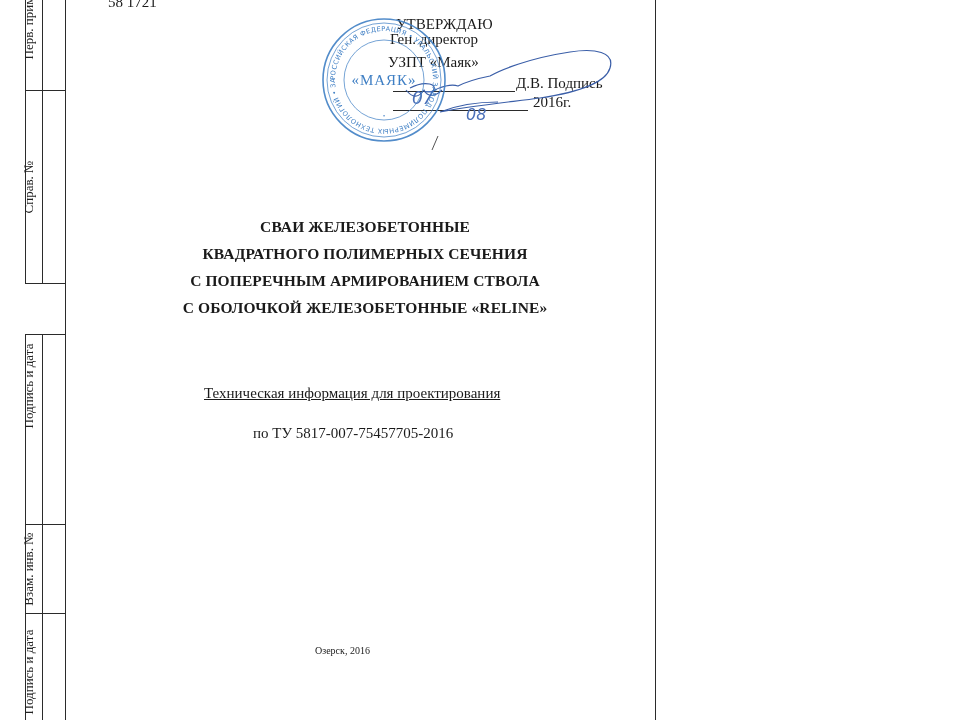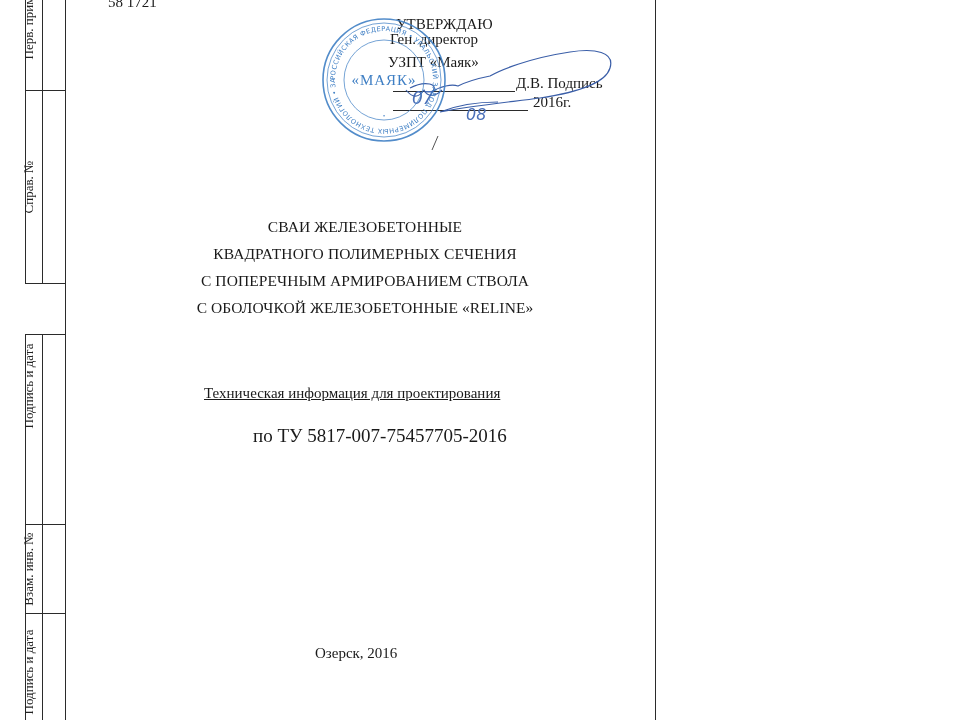--- a/index.html
+++ b/index.html
@@ -9,21 +9,21 @@
     }
     .abs { position: absolute; }
     .vline { position: absolute; width: 0; border-left: 1.6px solid #2b2b2b; }
     .hline { position: absolute; height: 0; border-top: 1.6px solid #2b2b2b; }
     .rot {
       position: absolute; transform: rotate(-90deg); transform-origin: center center;
       white-space: nowrap; font-size: 13px; color: #222; text-align: center;
     }
     .doc-code { left: 108px; top: -6px; font-size: 15px; }
     .approve { position: absolute; font-size: 15px; line-height: 19px; color: #1a1a1a; }
-    .title-line { position: absolute; left: 0; width: 655px; text-align: center; font-size: 15.5px; letter-spacing: 0.1px; }
+    .title-line { position: absolute; left: 0; width: 655px; text-align: center; font-size: 15.5px; letter-spacing: 0.1px; font-weight: bold; }
     .stamp { position: absolute; left: 320px; top: 16px; width: 128px; height: 128px; }
   </style>
 </head>
 <body>
 
 <div>
   <div class="vline" style="left:65px; top:0; height:720px;"></div>
 
   <div class="vline" style="left:25px; top:0; height:283px;"></div>
   <div class="vline" style="left:42px; top:0; height:283px;"></div>
@@ -81,15 +81,15 @@
 </svg>
 
 <div>
   <div class="title-line" style="left:40px; width:650px; top:218px;">СВАИ ЖЕЛЕЗОБЕТОННЫЕ</div>
   <div class="title-line" style="left:40px; width:650px; top:245px;">КВАДРАТНОГО ПОЛИМЕРНЫХ СЕЧЕНИЯ</div>
   <div class="title-line" style="left:40px; width:650px; top:272px;text-align:center;">С ПОПЕРЕЧНЫМ АРМИРОВАНИЕМ СТВОЛА</div>
   <div class="title-line" style="left:40px; width:650px; top:299px;">С ОБОЛОЧКОЙ ЖЕЛЕЗОБЕТОННЫЕ «RELINE»</div>
 </div>
 
 <div class="abs" style="left:204px; top:385px; font-size:15px;text-decoration:underline;">Техническая информация для проектирования</div>
-<div class="abs" style="left:253px; top:425px; font-size:19px;">по ТУ 5817-007-75457705-2016</div>
+<div class="abs" style="left:253px; top:425px; font-size:15px;">по ТУ 5817-007-75457705-2016</div>
 
-<div class="abs" style="left:315px; top:645px; font-size:15px;">Озерск, 2016</div>
+<div class="abs" style="left:315px; top:645px; font-size:10px;">Озерск, 2016</div>
 
 </body></html>

